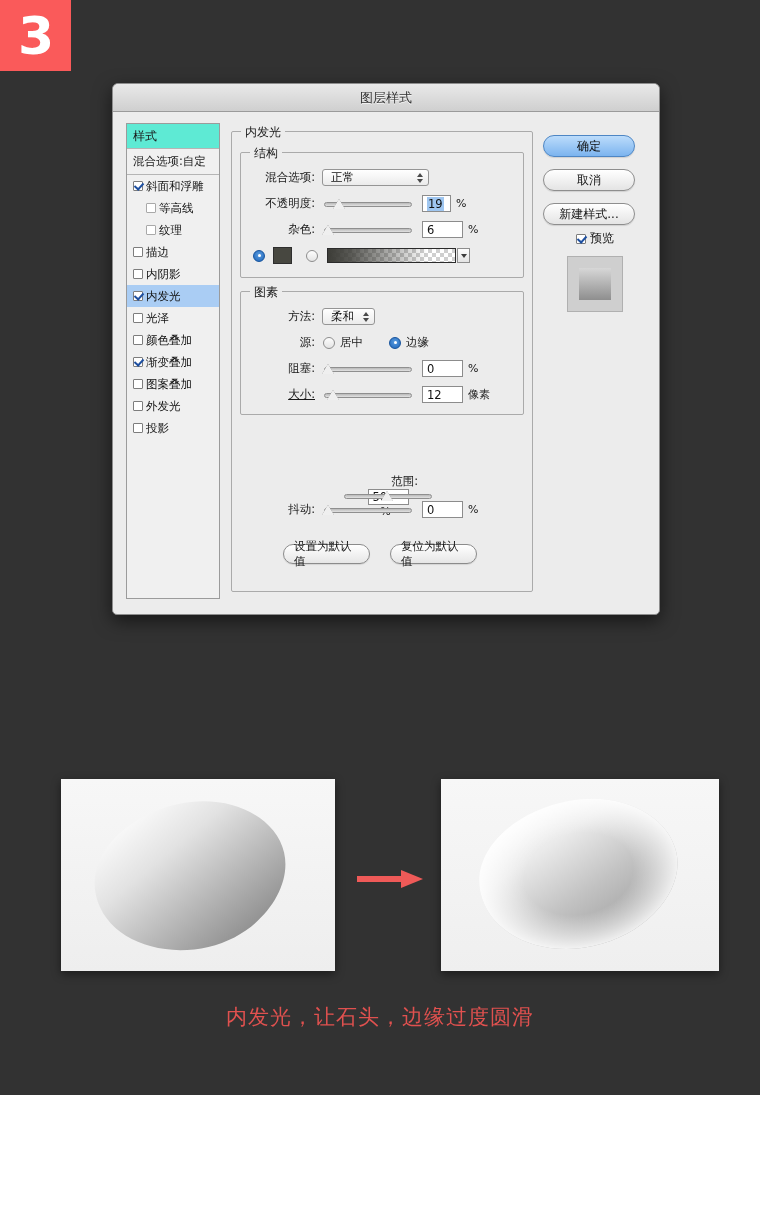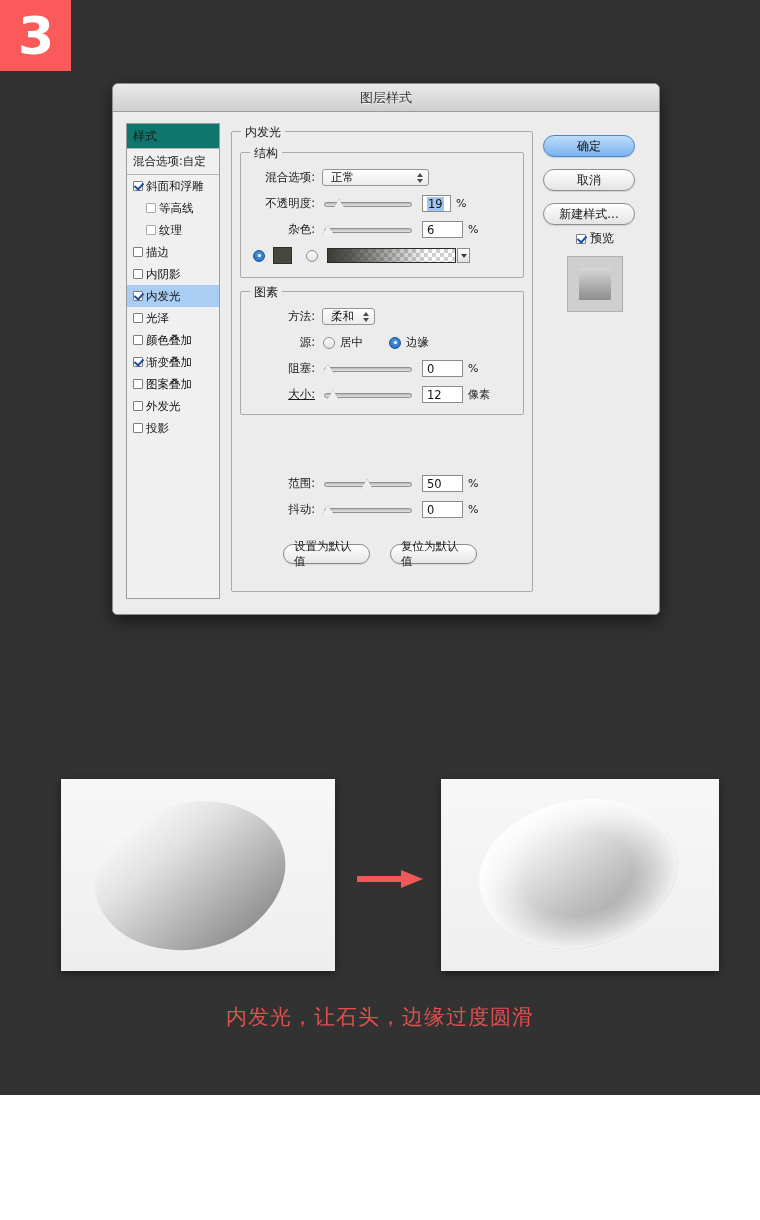--- a/index.html
+++ b/index.html
@@ -48,21 +48,21 @@
   }
   .dlg-body{position:relative;height:502px;}
 
   
   .stylelist{
     position:absolute;left:13px;top:11px;width:92px;height:474px;
     background:#f0f0f0;border:1px solid #9b9b9b;
   }
   .sl-head{
     height:24px;line-height:24px;padding-left:6px;font-size:12px;color:#1a1a1a;
-    border-bottom:1px solid #b5b5b5;background:#0f766e;
+    border-bottom:1px solid #b5b5b5;background:#5eead4;
   }
   .sl-blend{
     height:25px;line-height:25px;padding-left:6px;font-size:11.5px;color:#1a1a1a;
     border-bottom:1px solid #b5b5b5;background:#f0f0f0;
   }
   .sl-row{
     height:22px;display:flex;align-items:center;padding-left:6px;
     font-size:11.5px;color:#111;
   }
   .sl-row.indent{padding-left:19px;}
@@ -397,21 +397,21 @@
             <div class="thumb" style="left:3px;"></div>
           </div>
           <div class="numf" style="width:41px;margin-left:10px;">
             <span>12</span>
           </div>
           <span class="unit">像素</span>
         </div>
 
 
 
-        <div class="row" style="left:14px;top:351px;width:276px;height:19px;">
+        <div class="row" style="left:14px;top:351px;width:276px;height:19px;flex-direction:column;">
           <span class="lab" style="width:70px;">范围:</span>
           <div class="slider" style="width:88px;margin-left:9px;">
             <div class="track"></div>
             <div class="thumb" style="left:37px;"></div>
           </div>
           <div class="numf" style="width:41px;margin-left:10px;">
             <span>50</span>
           </div>
           <span class="unit">%</span>
         </div>

